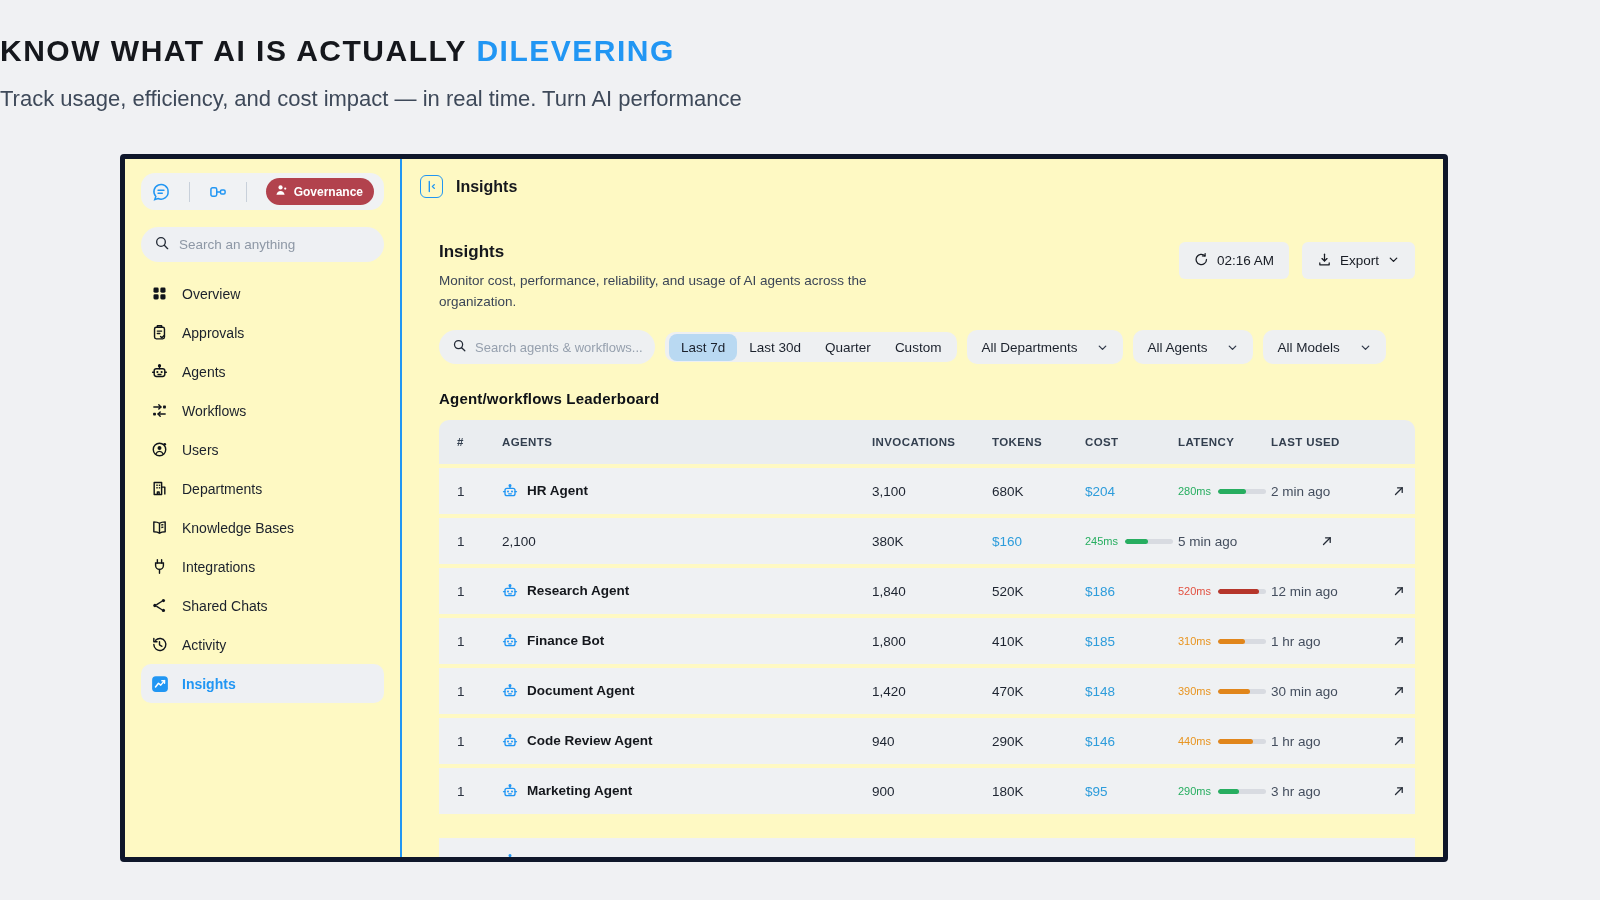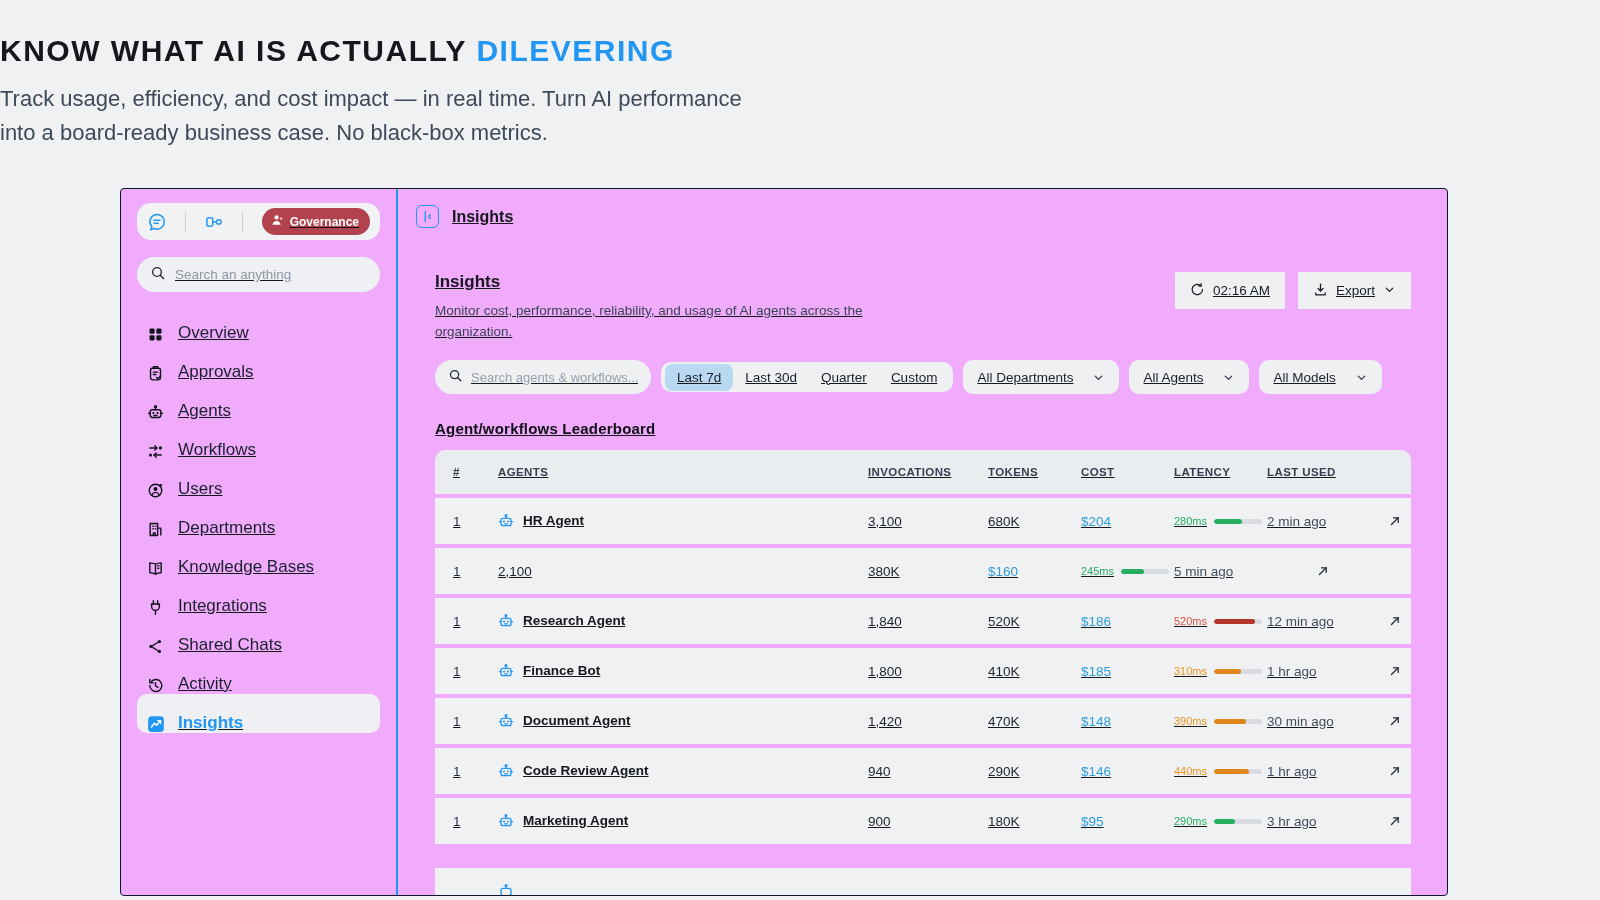--- a/index.html
+++ b/index.html
@@ -6,56 +6,56 @@
   html,body { width:1600px; height:900px; overflow:hidden; }
   body { background:#f0f1f3; font-family:"Liberation Sans", sans-serif; color:#16181d; }
 
   
   .hero { text-align:left; padding-top:34px; }
   .hero h1 { font-size:30px; font-weight:700; letter-spacing:1.5px; color:#15171c; }
   .hero h1 .hl { color:#2196f3; }
   .hero .sub { margin-top:14px; font-size:22px; line-height:34px; color:#3e4959; }
 
   
-  .dash { width:1328px; height:708px; margin:38px 0 0 120px; background:#f0abfc;
-          border:1px solid #0f172a; border-radius:4px; display:flex; overflow:hidden;text-decoration:underline; }
+  .dash { width:1328px; height:708px; margin:38px 0 0 120px; background:#fef9c3;
+          border:5px solid #0f172a; border-radius:4px; display:flex; overflow:hidden; }
 
   
   .sidebar { width:277px; flex:0 0 277px; border-right:2px solid #2196f3; padding:14px 16px 0 16px; }
   .side-toolbar { background:#f0f2f4; border-radius:14px; height:37px; display:flex;
                   align-items:center; justify-content:space-between; padding:0 10px; }
   .side-toolbar .tb-ic { color:#2196f3; display:flex; align-items:center; cursor:pointer; }
   .tb-div { width:1px; height:20px; background:#c8d0da; }
   .gov-badge { background:#b2424d; color:#fff; border-radius:999px; font-size:12px; font-weight:600;
                display:flex; align-items:center; gap:5px; padding:5px 11px 5px 9px; cursor:pointer; }
   .side-search { margin-top:17px; background:#eef0f3; border-radius:999px; height:35px;
                  display:flex; align-items:center; gap:9px; padding:0 13px; }
   .side-search input { border:none; outline:none; background:transparent; font-size:13.5px;
                        color:#30394a; width:100%; font-family:inherit; }
   .side-search input::placeholder { color:#8d97a5; }
   .nav { margin-top:12px; }
-  .nav-item { display:flex; align-items:flex-end; gap:13px; height:39px; padding:0 10px;
-              font-size:17px; color:#1b212c; border-radius:10px; cursor:pointer; }
+  .nav-item { display:flex; align-items:center; gap:13px; height:39px; padding:0 10px;
+              font-size:14px; color:#1b212c; border-radius:10px; cursor:pointer; }
   .nav-item .nico { width:18px; height:18px; display:flex; align-items:center; color:#10141b; }
   .nav-item.active { background:#eef0f3; color:#2196f3; font-weight:600; }
   .nav-item.active .nico { color:#2196f3; }
 
   
   .main { flex:1; padding:16px 38px 0 18px; }
   .panel-head { display:flex; align-items:center; gap:13px; }
   .collapse-btn { width:23px; height:23px; border:1.6px solid #2196f3; border-radius:6px;
                   color:#2196f3; display:flex; align-items:center; justify-content:center; cursor:pointer; }
   .panel-title { font-size:16px; font-weight:700; }
   .content { padding-left:19px; }
 
   .sect-row { margin-top:44px; display:flex; justify-content:space-between; align-items:flex-start; }
   .sect-title { font-size:17px; font-weight:700; }
   .sect-desc { margin-top:8px; font-size:13.5px; line-height:21px; color:#3b4557; max-width:452px; }
   .head-actions { display:flex; gap:13px; }
-  .pill-btn { background:#eef0f2; border-radius:1px; height:37px; display:flex; align-items:center;
+  .pill-btn { background:#eef0f2; border-radius:6px; height:37px; display:flex; align-items:center;
               gap:8px; padding:0 15px; font-size:13.5px; color:#181c24; cursor:pointer; border:none;
               font-family:inherit; }
 
   .filters { margin-top:18px; display:flex; gap:10px; align-items:center; }
   .f-search { background:#eef0f2; border-radius:999px; height:34px; width:216px;
               display:flex; align-items:center; gap:8px; padding:0 13px; }
   .f-search input { border:none; outline:none; background:transparent; width:100%;
                     font-size:13px; color:#30394a; font-family:inherit; }
   .f-search input::placeholder { color:#96a0ae; }
   .range-tabs { background:#eef0f2; border-radius:10px; height:30px; display:flex;
@@ -87,21 +87,20 @@
   .cell-used { color:#444e5e; }
   .cell-link { display:flex; justify-content:center; color:#242b36; cursor:pointer; }
 </style>
 </head>
 <body>
 
 <div class="hero">
   <h1><span>KNOW WHAT AI IS ACTUALLY</span> <span class="hl">DILEVERING</span></h1>
   <div class="sub">
     <div>Track usage, efficiency, and cost impact — in real time. Turn AI performance</div>
-    <div>into a board-ready business case. No black-box metrics.</div>
   </div>
 </div>
 
 <div class="dash">
 
   <div class="sidebar">
     <div class="side-toolbar">
       <span class="tb-ic">
         <svg width="20" height="20" viewBox="0 0 24 24" fill="none" stroke="currentColor" stroke-width="1.8" stroke-linecap="round">
             <path d="M20.5 11.5a8.5 8.5 0 1 0-14.7 5.8L4.5 21l4-1.2a8.5 8.5 0 0 0 12-8.3z"></path>

